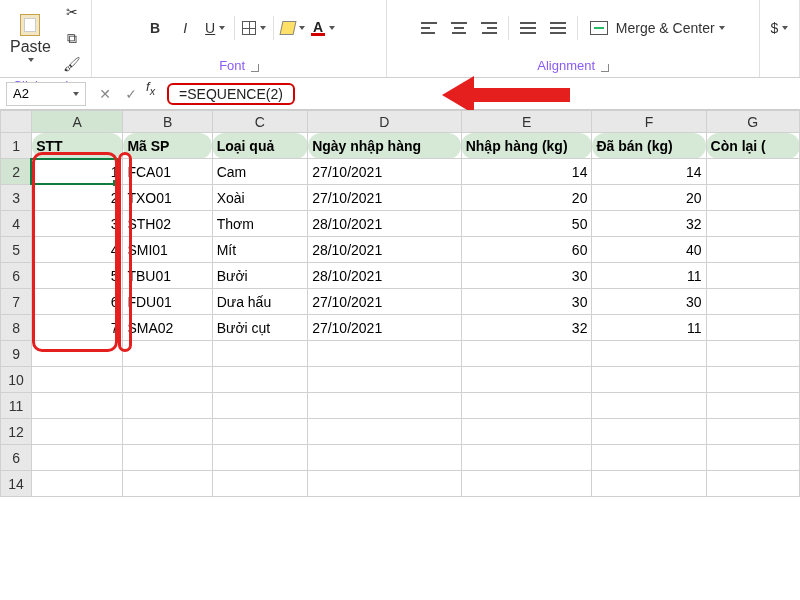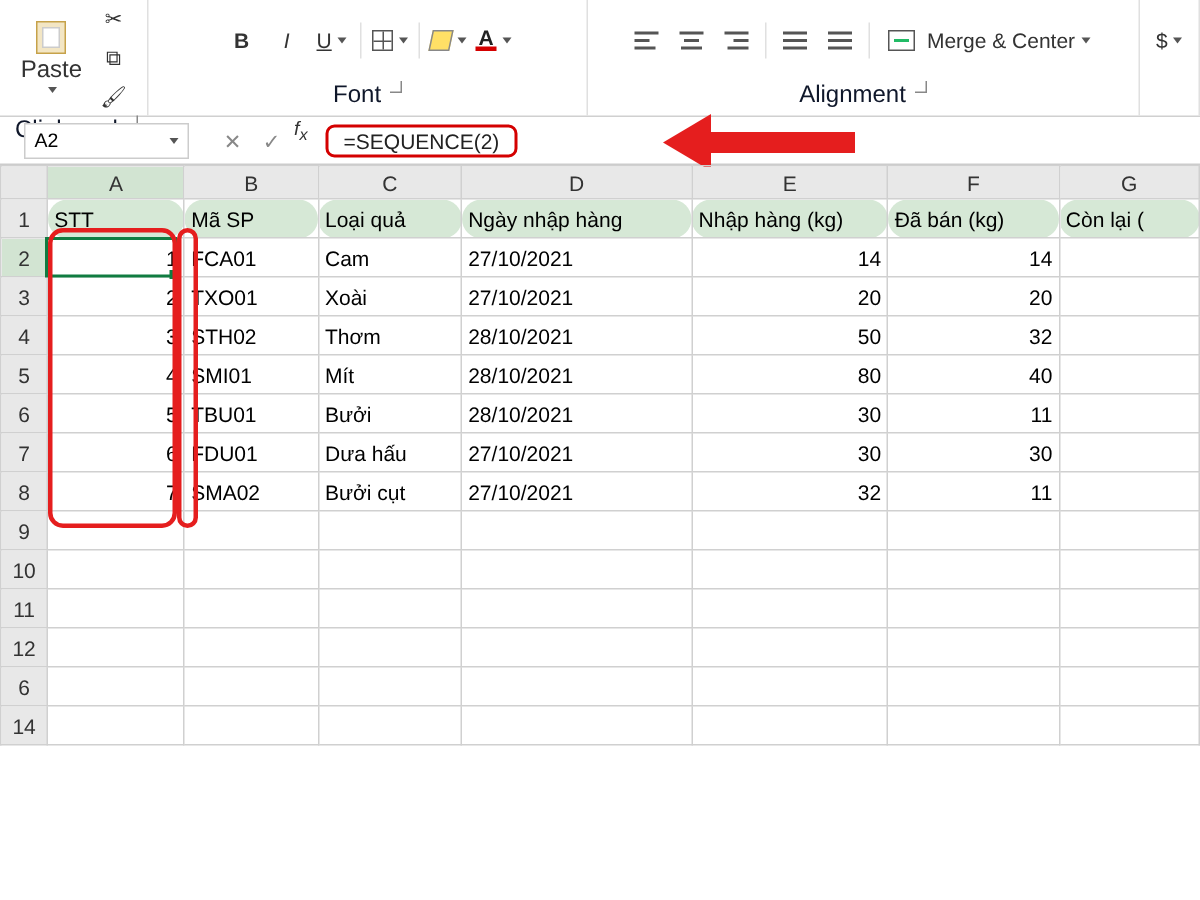--- a/index.html
+++ b/index.html
@@ -2,21 +2,21 @@
 <html><head>
 <meta charset="utf-8">
 <style>
   * { box-sizing: border-box; margin: 0; padding: 0; font-family: "Segoe UI", Arial, sans-serif; }
   body { background: #fff; width: 800px; height: 600px; overflow: hidden; position: relative; }
 
   
   .ribbon { height: 78px; border-bottom: 1px solid #d0d0d0; display: flex; }
   .group { display: flex; flex-direction: column; align-items: center; border-right: 1px solid #e0e0e0; padding: 0 6px; }
   .group-tools { flex: 1; display: flex; align-items: center; gap: 4px; }
-  .group-label { font-size: 16px; color: #0f172a; padding: 2px 0 4px; display: flex; align-items: flex-start; gap: 6px; }
+  .group-label { font-size: 13px; color: #8b5cf6; padding: 2px 0 4px; display: flex; align-items: flex-end; gap: 6px; }
   .dlgLauncher { width: 8px; height: 8px; border: 1px solid #888; border-top: none; border-left: none; transform: translateY(-1px); }
   .btn { min-width: 26px; height: 24px; border: none; background: transparent; font-size: 14px; color: #333; display: inline-flex; align-items: center; justify-content: center; gap: 2px; cursor: pointer; }
   .caret { width: 0; height: 0; border-left: 3px solid transparent; border-right: 3px solid transparent; border-top: 4px solid #555; margin-left: 2px; }
   .sep { width: 1px; height: 24px; background: #e0e0e0; margin: 0 2px; }
 
   
   .clipboard { padding-left: 10px; }
   .paste-btn { display: flex; flex-direction: column; align-items: center; font-size: 16px; color: #333; gap: 2px; }
   .paste-icon { width: 20px; height: 22px; background: #f3e6c4; border: 1px solid #c6a24a; position: relative; }
   .paste-icon::after { content: ""; position: absolute; top: 3px; left: 3px; right: 3px; bottom: 3px; background: #fff; border: 1px solid #ccc; }
@@ -35,41 +35,41 @@
   .fill-icon { width: 14px; height: 14px; background: #ffe066; border: 1px solid #888; transform: skewX(-12deg); }
   .font-color-A { font-weight: bold; font-size: 14px; color: #222; border-bottom: 3px solid #d40000; line-height: 12px; padding: 0 2px; }
 
   .borders-icon { width: 14px; height: 14px; border: 1px solid #555; position: relative; }
   .borders-icon::before, .borders-icon::after { content:""; position:absolute; background:#555; }
   .borders-icon::before { left:6px; top:0; bottom:0; width:1px; }
   .borders-icon::after { top:6px; left:0; right:0; height:1px; }
 
   
   .fxrow { height: 32px; border-bottom: 1px solid #ccc; display: flex; align-items: center; position: relative; }
-  .namebox { width: 110px; height: 24px; border: 1px solid #ccc; margin: 0 16px; display: flex; align-items: center; padding: 0 6px; font-size: 13px; background: #fff; }
+  .namebox { width: 80px; height: 24px; border: 1px solid #ccc; margin: 0 6px; display: flex; align-items: center; padding: 0 6px; font-size: 13px; background: #fff; }
   .namebox .caret { margin-left: auto; }
   .fx-btn { width: 26px; height: 24px; color: #888; font-size: 14px; background: none; border: none; cursor: pointer; }
   .fx-label { font-style: italic; font-size: 13px; color: #333; margin: 0 4px 12px 2px; }
   .formula-box { flex: 1; height: 24px; display: flex; align-items: center; padding: 0 8px; font-size: 14px; color: #222; }
   .formula-highlight { border: 2px solid #d40000; border-radius: 6px; padding: 1px 10px; display: inline-block; }
 
   
   .arrow-annot { position: absolute; left: 450px; top: -6px; width: 120px; height: 40px; }
   .arrow-annot .stem { position: absolute; top: 16px; left: 24px; right: 0; height: 14px; background: #e51e1e; }
   .arrow-annot .head { position: absolute; top: 4px; left: -8px; width: 0; height: 0; border-top: 19px solid transparent; border-bottom: 19px solid transparent; border-right: 32px solid #e51e1e; }
 
   
   .sheet { position: relative; }
   table.grid { border-collapse: collapse; table-layout: fixed; width: 800px; }
   table.grid th, table.grid td { border: 1px solid #d0d0d0; height: 26px; font-size: 14px; padding: 0 4px; overflow: hidden; white-space: nowrap; }
   table.grid .corner, table.grid th.colhead { background: #e8e8e8; color: #333; font-weight: normal; text-align: center; height: 22px; }
   table.grid th.rowhead { background: #e8e8e8; color: #333; font-weight: normal; text-align: center; width: 30px; }
   table.grid th.colhead.sel { background: #d2e4d2; }
   table.grid th.rowhead.sel { background: #d2e4d2; }
-  tr.header-row td { background: #d6e8d6; font-weight: normal; color: #000; border-radius: 13px; }
+  tr.header-row td { background: #d6e8d6; font-weight: bold; color: #000; border-radius: 13px; }
   td.num { text-align: right; }
   td.txt { text-align: left; }
   col.cA{width:88px} col.cB{width:86px} col.cC{width:92px} col.cD{width:148px} col.cE{width:126px} col.cF{width:110px} col.cG{width:90px}
 
   
   .active-cell { position: absolute; border: 2px solid #107c41; background: transparent; pointer-events: none; }
   .active-cell::after { content: ""; position: absolute; right: -3px; bottom: -3px; width: 6px; height: 6px; background: #107c41; }
 
   
   .annot { position: absolute; border: 3px solid #e51e1e; border-radius: 10px; pointer-events: none; }
@@ -271,21 +271,21 @@
           <td class="num">50</td>
           <td class="num">32</td>
           <td class="txt"></td>
         </tr>
         <tr>
           <th class="rowhead">5</th>
           <td class="num">4</td>
           <td class="txt">SMI01</td>
           <td class="txt">Mít</td>
           <td class="txt">28/10/2021</td>
-          <td class="num">80</td>
+          <td class="num">60</td>
           <td class="num">40</td>
           <td class="txt"></td>
         </tr>
         <tr>
           <th class="rowhead">6</th>
           <td class="num">5</td>
           <td class="txt">TBU01</td>
           <td class="txt">Bưởi</td>
           <td class="txt">28/10/2021</td>
           <td class="num">30</td>

